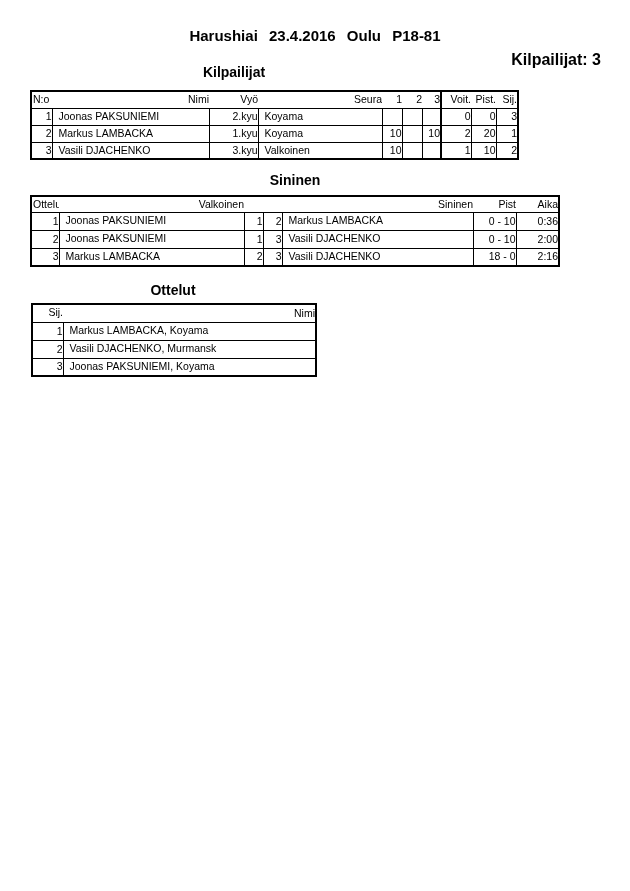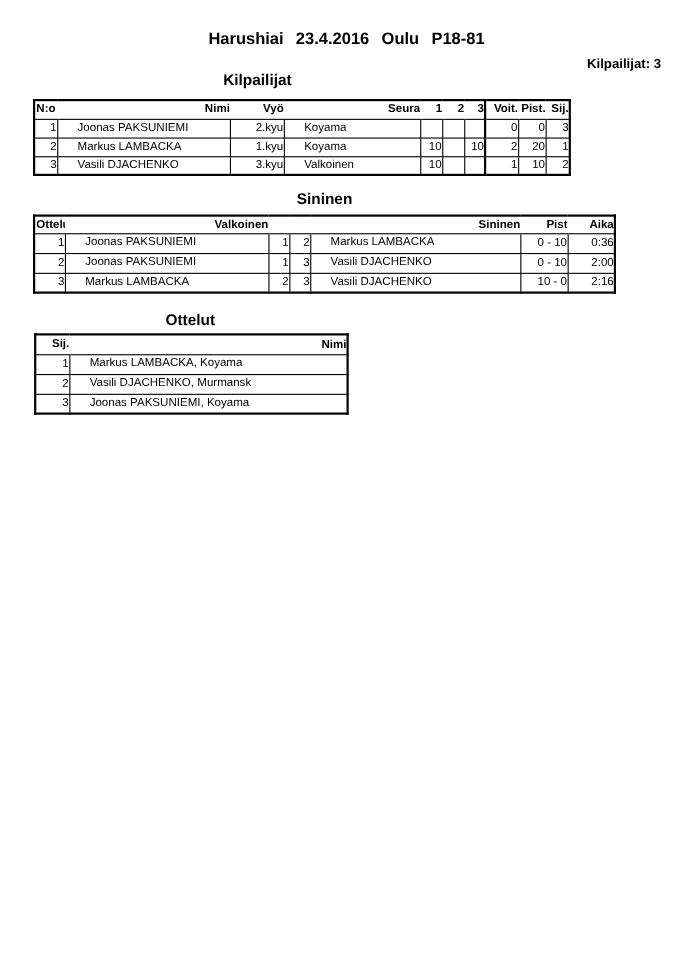--- a/index.html
+++ b/index.html
@@ -9,21 +9,21 @@
     font-family:"Liberation Sans", sans-serif;
     overflow:hidden;
   }
   .title {
     position:absolute; top:27px; left:0; right:0; margin:0;
     text-align:center; font-size:15px; font-weight:bold; word-spacing:7px;
     white-space:nowrap;
   }
   .comp-count {
     position:absolute; top:51px; right:29px;
-    font-size:12px; font-weight:bold;
+    font-size:16px; font-weight:bold;
   }
   .section-title {
     position:absolute; transform:translateX(-50%);
     font-size:14px; font-weight:bold; white-space:nowrap;
   }
   #st-kilpailijat { left:234px; top:64px; }
   #st-ottelut    { left:295px; top:172px; }
   #st-tulokset   { left:173px; top:282px; }
 
   table {
@@ -32,30 +32,30 @@
   }
   #t-competitors { left:30px; top:90px;  width:487px; }
   #t-matches     { left:30px; top:195px; width:528px; }
   #t-results     { left:31px; top:303px; width:284px; }
 
   td, th {
     border:1px solid #000;
     font-size:10.5px; line-height:11px;
     padding:0; overflow:hidden; white-space:nowrap;
   }
-  th { border-left:none; border-right:none; font-weight:bold; }
+  th { border-left:none; border-right:none; font-weight:normal; }
   .gs { border-left:2px solid #000 !important; }
 
   #t-competitors tr { height:17px; }
   #t-matches tr     { height:18px; }
   #t-matches tr.hdr { height:16px; }
   #t-results tr     { height:18px; }
 
   .c   { text-align:right; }
-  .l   { text-align:left; padding-left:18px; }
+  .l   { text-align:left; padding-left:6px; }
   .flush { text-align:left; padding-left:1px; }
   .top { vertical-align:top; padding-top:2px; }
   .mid { vertical-align:middle; }
 </style>
 </head>
 <body>
 
 <h1 class="title">Harushiai 23.4.2016 Oulu P18-81</h1>
 <div class="comp-count">Kilpailijat: 3</div>
 
@@ -165,21 +165,21 @@
     <td class="l top">Vasili DJACHENKO</td>
     <td class="c mid">0 - 10</td>
     <td class="c mid">2:00</td>
   </tr>
   <tr>
     <td class="c mid">3</td>
     <td class="l top">Markus LAMBACKA</td>
     <td class="c mid">2</td>
     <td class="c mid">3</td>
     <td class="l top">Vasili DJACHENKO</td>
-    <td class="c mid">10 - 0</td>
+    <td class="c mid">18 - 0</td>
     <td class="c mid">2:16</td>
   </tr>
 </tbody>
   </table>
 
 <div class="section-title" id="st-tulokset">Ottelut</div>
 
 <table id="t-results">
   <colgroup>
     <col style="width:31px">

